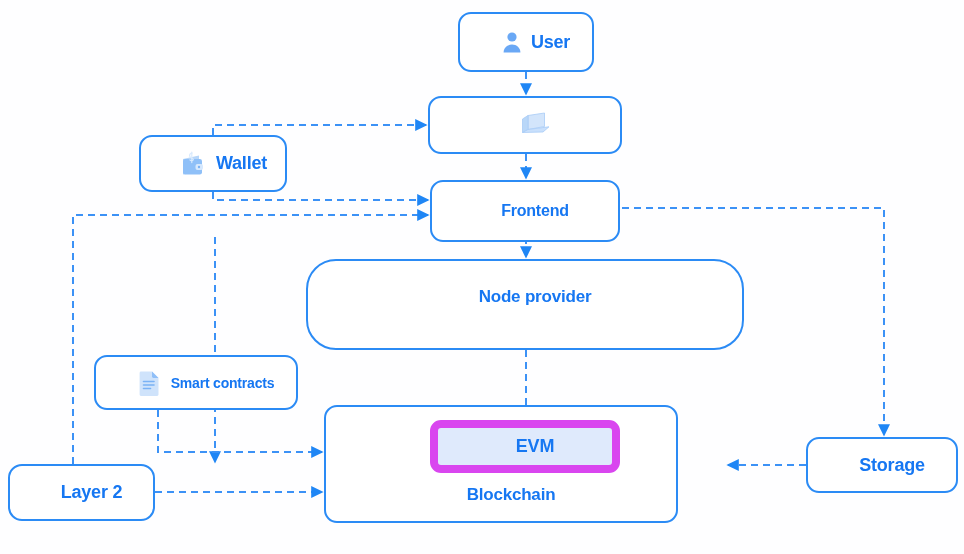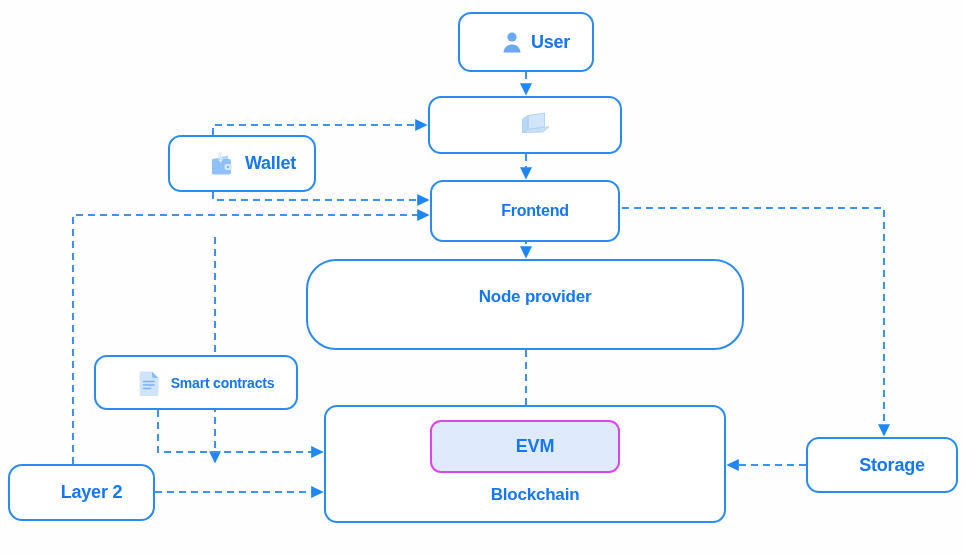--- a/index.html
+++ b/index.html
@@ -33,21 +33,21 @@
     justify-content: center;
     gap: 9px;
     color: #1677f2;
     font-weight: bold;
     letter-spacing: -0.2px;
     white-space: nowrap;
     padding-left: 20px;
   }
   .node .label { color: #1677f2; }
   .node-evm {
-    border: 2px solid #d946ef;
+    border: 8px solid #d946ef;
     background: #dfeafc;
     border-radius: 11px;
   }
   .node-blockchain {
     align-items: flex-end;
     justify-content: center;
     padding-bottom: 16px;
   }
   .node-nodeprovider {
     align-items: flex-start;
@@ -100,21 +100,21 @@
           </svg></span>
         <span class="label">User</span>
       </div>
       <div class="node" style="left: 428px; top: 96px; width: 194px; height: 58px; font-size: 18px; z-index: 2;">
         <span class="icon"><svg width="30" height="26" viewBox="0 0 30 26">
             <path d="M8 3.5 L24.5 1 L24.5 14.5 L8 17.5 Z" fill="#d3e5fb" stroke="#a8cbf6" stroke-width="0.8"></path>
             <path d="M8 3.5 L8 17.5 L2.5 20.5 L2.5 7 Z" fill="#b9d7f8" stroke="#a8cbf6" stroke-width="0.8"></path>
             <path d="M2.5 20.5 L8 17.5 L29 14.8 L23 20 Z" fill="#c9e0fc" stroke="#a8cbf6" stroke-width="0.8"></path>
           </svg></span>
       </div>
-      <div class="node" style="left: 139px; top: 135px; width: 148px; height: 57px; font-size: 18px; z-index: 2; margin-left: 29px;">
+      <div class="node" style="left: 139px; top: 135px; width: 148px; height: 57px; font-size: 18px; z-index: 2;">
         <span class="icon"><svg width="28" height="28" viewBox="0 0 28 28">
             <path d="M4 9 L20 5.5 L20 22 L4 24.5 Z" fill="#b7d6f9"></path>
             <rect x="4" y="9" width="19" height="15.5" rx="2.2" fill="#8fc0f8"></rect>
             <rect x="16.5" y="14" width="7.5" height="6" rx="2" fill="#d6e8fd"></rect>
             <circle cx="20" cy="17" r="1.2" fill="#7ab2f5"></circle>
             <path d="M13 3.2 a2.6 2.6 0 0 0-2.4 2.6 c0 1.3 1 1.9 2.1 2.3 c1 .4 1.6.7 1.6 1.4 s-.7 1.2-1.6 1.2 a2.3 2.3 0 0 1-1.8-.8" stroke="#d9eafd" stroke-width="1.2" fill="none" stroke-linecap="round"></path>
             <line x1="12.8" y1="2" x2="12.8" y2="12.6" stroke="#d9eafd" stroke-width="1.2" stroke-linecap="round"></line>
           </svg></span>
         <span class="label">Wallet</span>
       </div>
@@ -129,21 +129,21 @@
             <path d="M3 2.5 h11 l6.5 6.5 v16.5 a1.4 1.4 0 0 1-1.4 1.4 H3 a1.4 1.4 0 0 1-1.4-1.4 V3.9 A1.4 1.4 0 0 1 3 2.5 z" fill="#cfe3fb"></path>
             <path d="M14 2.5 L20.5 9 H15.4 A1.4 1.4 0 0 1 14 7.6 z" fill="#8fbff8"></path>
             <g stroke="#7ab2f5" stroke-width="1.6" stroke-linecap="round">
               <line x1="5.5" y1="12.5" x2="16" y2="12.5"></line>
               <line x1="5.5" y1="16" x2="16" y2="16"></line>
               <line x1="5.5" y1="19.5" x2="12.5" y2="19.5"></line>
             </g>
           </svg></span>
         <span class="label">Smart contracts</span>
       </div>
-      <div class="node node-blockchain" style="left: 324px; top: 405px; width: 402px; height: 118px; font-size: 17px; z-index: 2;">
+      <div class="node node-blockchain" style="left: 324px; top: 405px; width: 354px; height: 118px; font-size: 17px; z-index: 2;">
         <span class="label">Blockchain</span>
       </div>
       <div class="node node-evm" style="left: 430px; top: 420px; width: 190px; height: 53px; font-size: 18px; z-index: 3;">
         <span class="label">EVM</span>
       </div>
       <div class="node" style="left: 8px; top: 464px; width: 147px; height: 57px; font-size: 18px; z-index: 2; border-radius: 14px;">
         <span class="label">Layer 2</span>
       </div>
       <div class="node" style="left: 806px; top: 437px; width: 152px; height: 56px; font-size: 18px; z-index: 2;">
         <span class="label">Storage</span>

